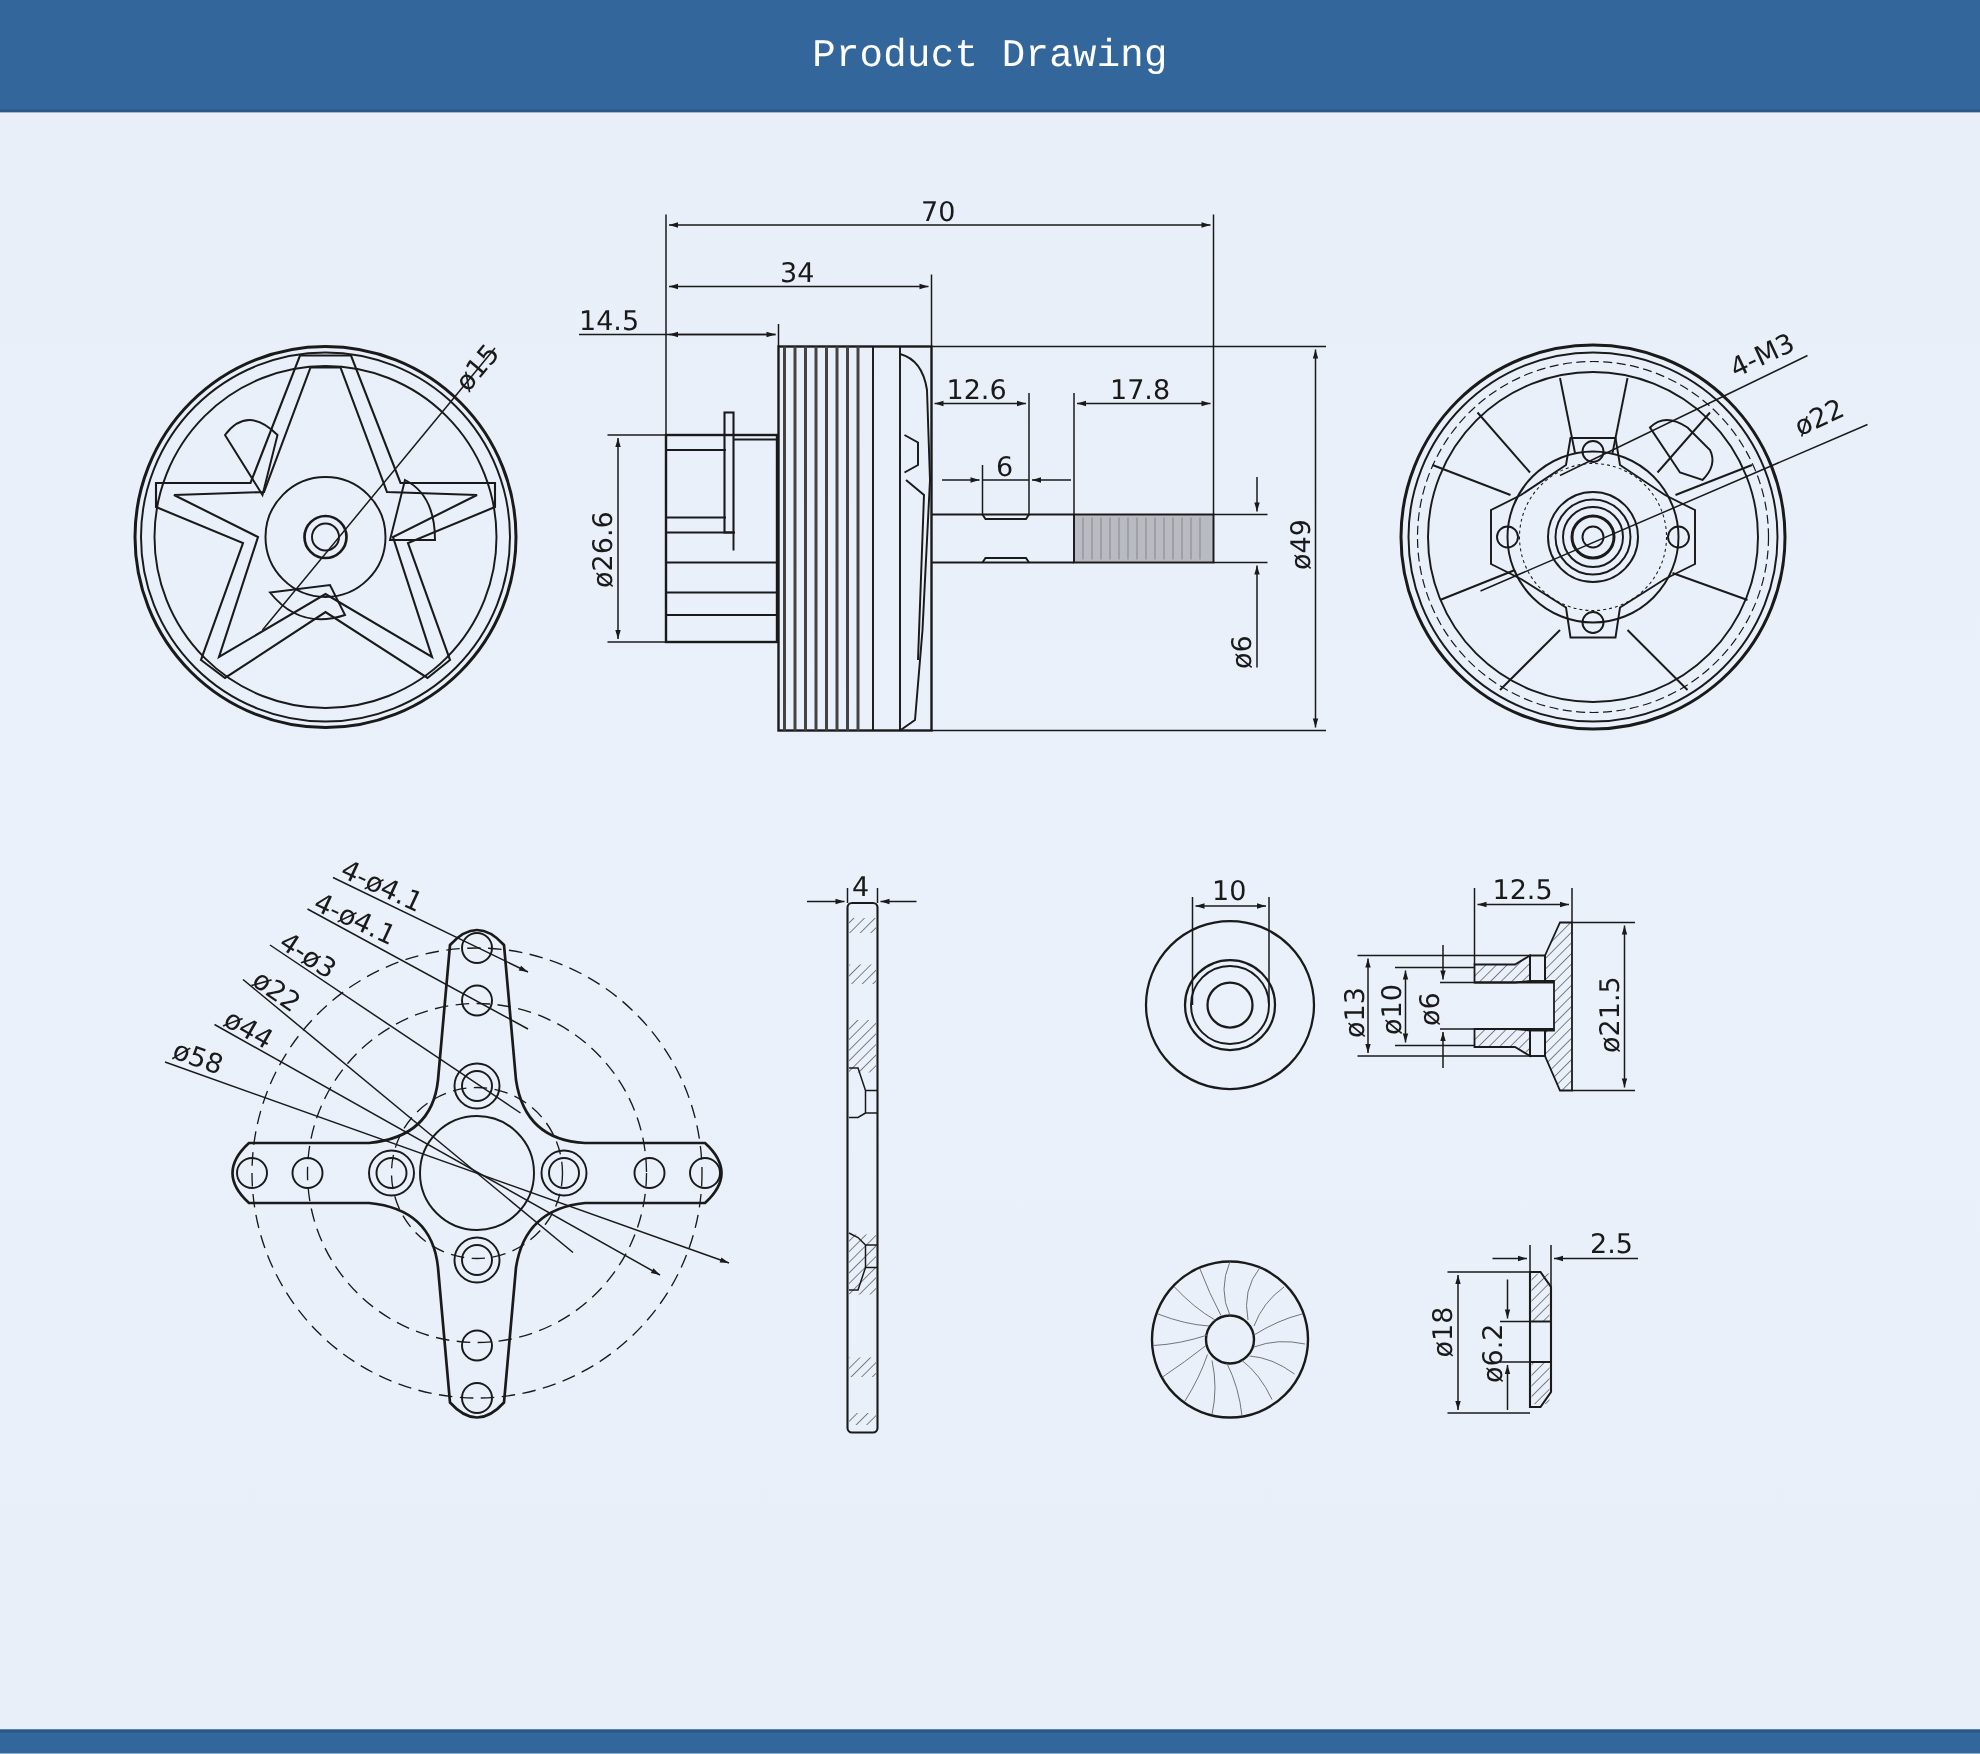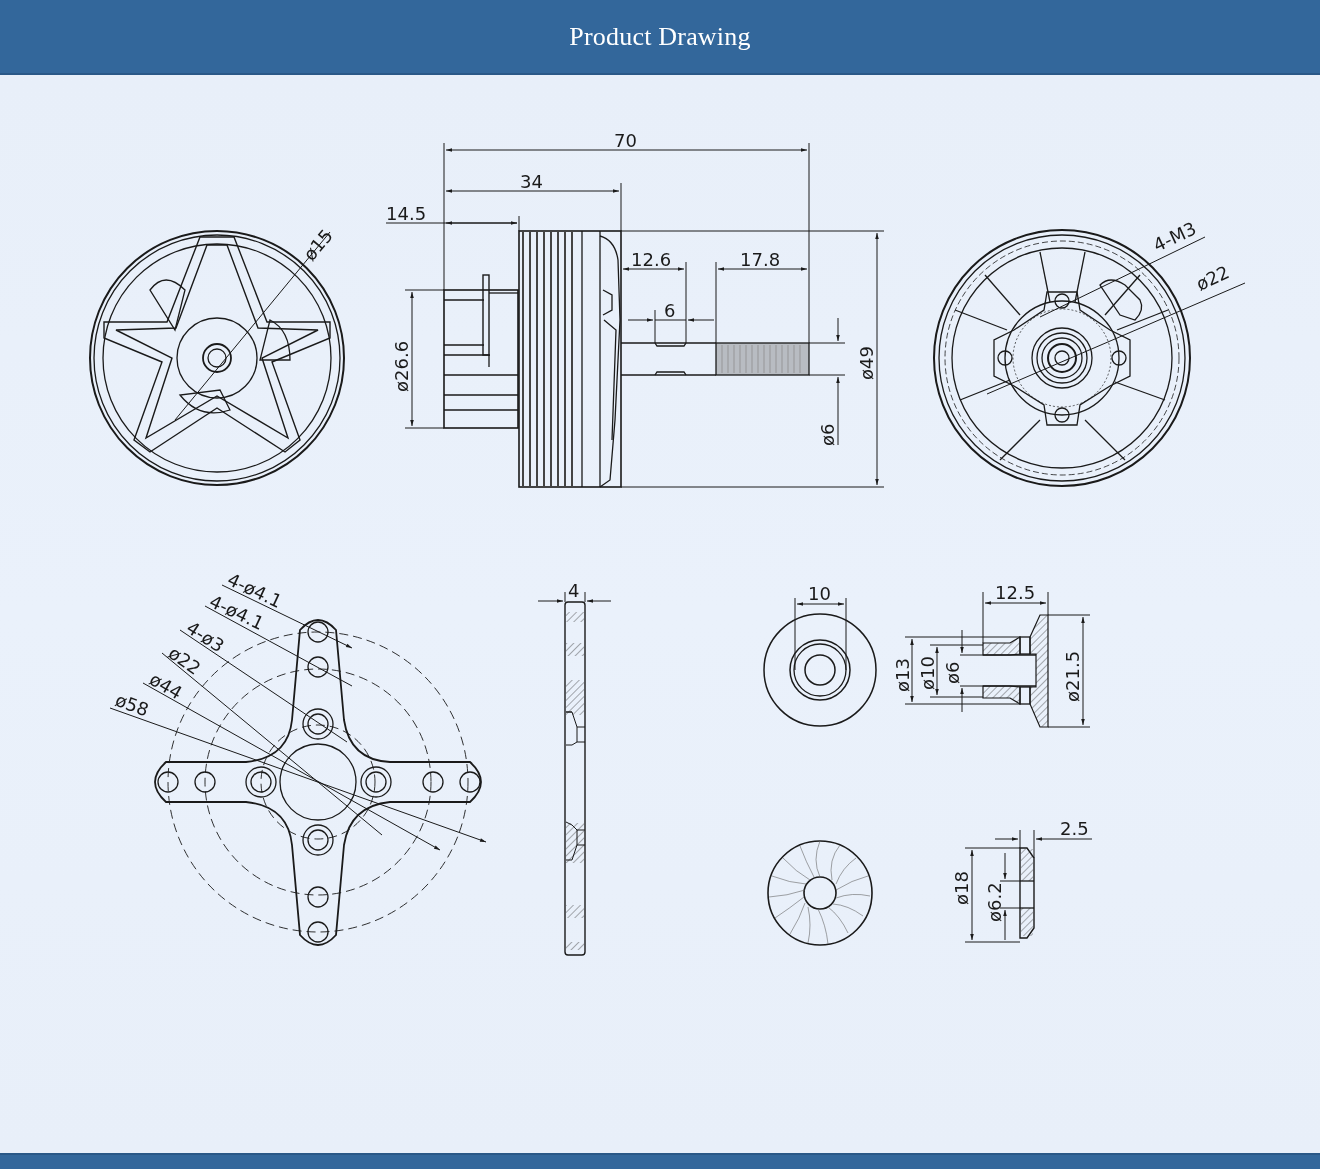--- a/index.html
+++ b/index.html
@@ -1,18 +1,18 @@
 <!DOCTYPE html>
 <html><head>
 <meta charset="utf-8">
 <style>
   html, body { margin:0; padding:0; }
   body { width:1320px; height:1169px; background:#e9f0fa; position:relative; overflow:hidden; font-family:"Liberation Sans", sans-serif; }
   .header { position:absolute; left:0; top:0; width:1320px; height:73px; background:#33679b; border-bottom:2px solid #2a5887; display:flex; align-items:center; justify-content:center; }
-  .header-title { color:#ffffff; font-family:Liberation Serif, serif; font-size:26px; font-weight:normal; letter-spacing:0.2px; }
+  .header-title { color:#ffffff; font-family:Liberation Mono, monospace; font-size:26px; font-weight:normal; letter-spacing:0.2px; }
   .canvas { position:absolute; left:0; top:75px; width:1320px; height:1078px; background:linear-gradient(180deg,#e8eff9 0%, #eaf1fb 50%, #e8eff9 100%); }
   .footer { position:absolute; left:0; top:1153px; width:1320px; height:16px; background:#33679b; border-top:2px solid #2a5887; }
   svg text { font-family:"DejaVu Sans", sans-serif; fill:#1a1a1a; }
   .dim { font-size:18px; }
 </style>
 </head>
 <body>
 
 <div class="header">
   <span class="header-title">Product Drawing</span>

